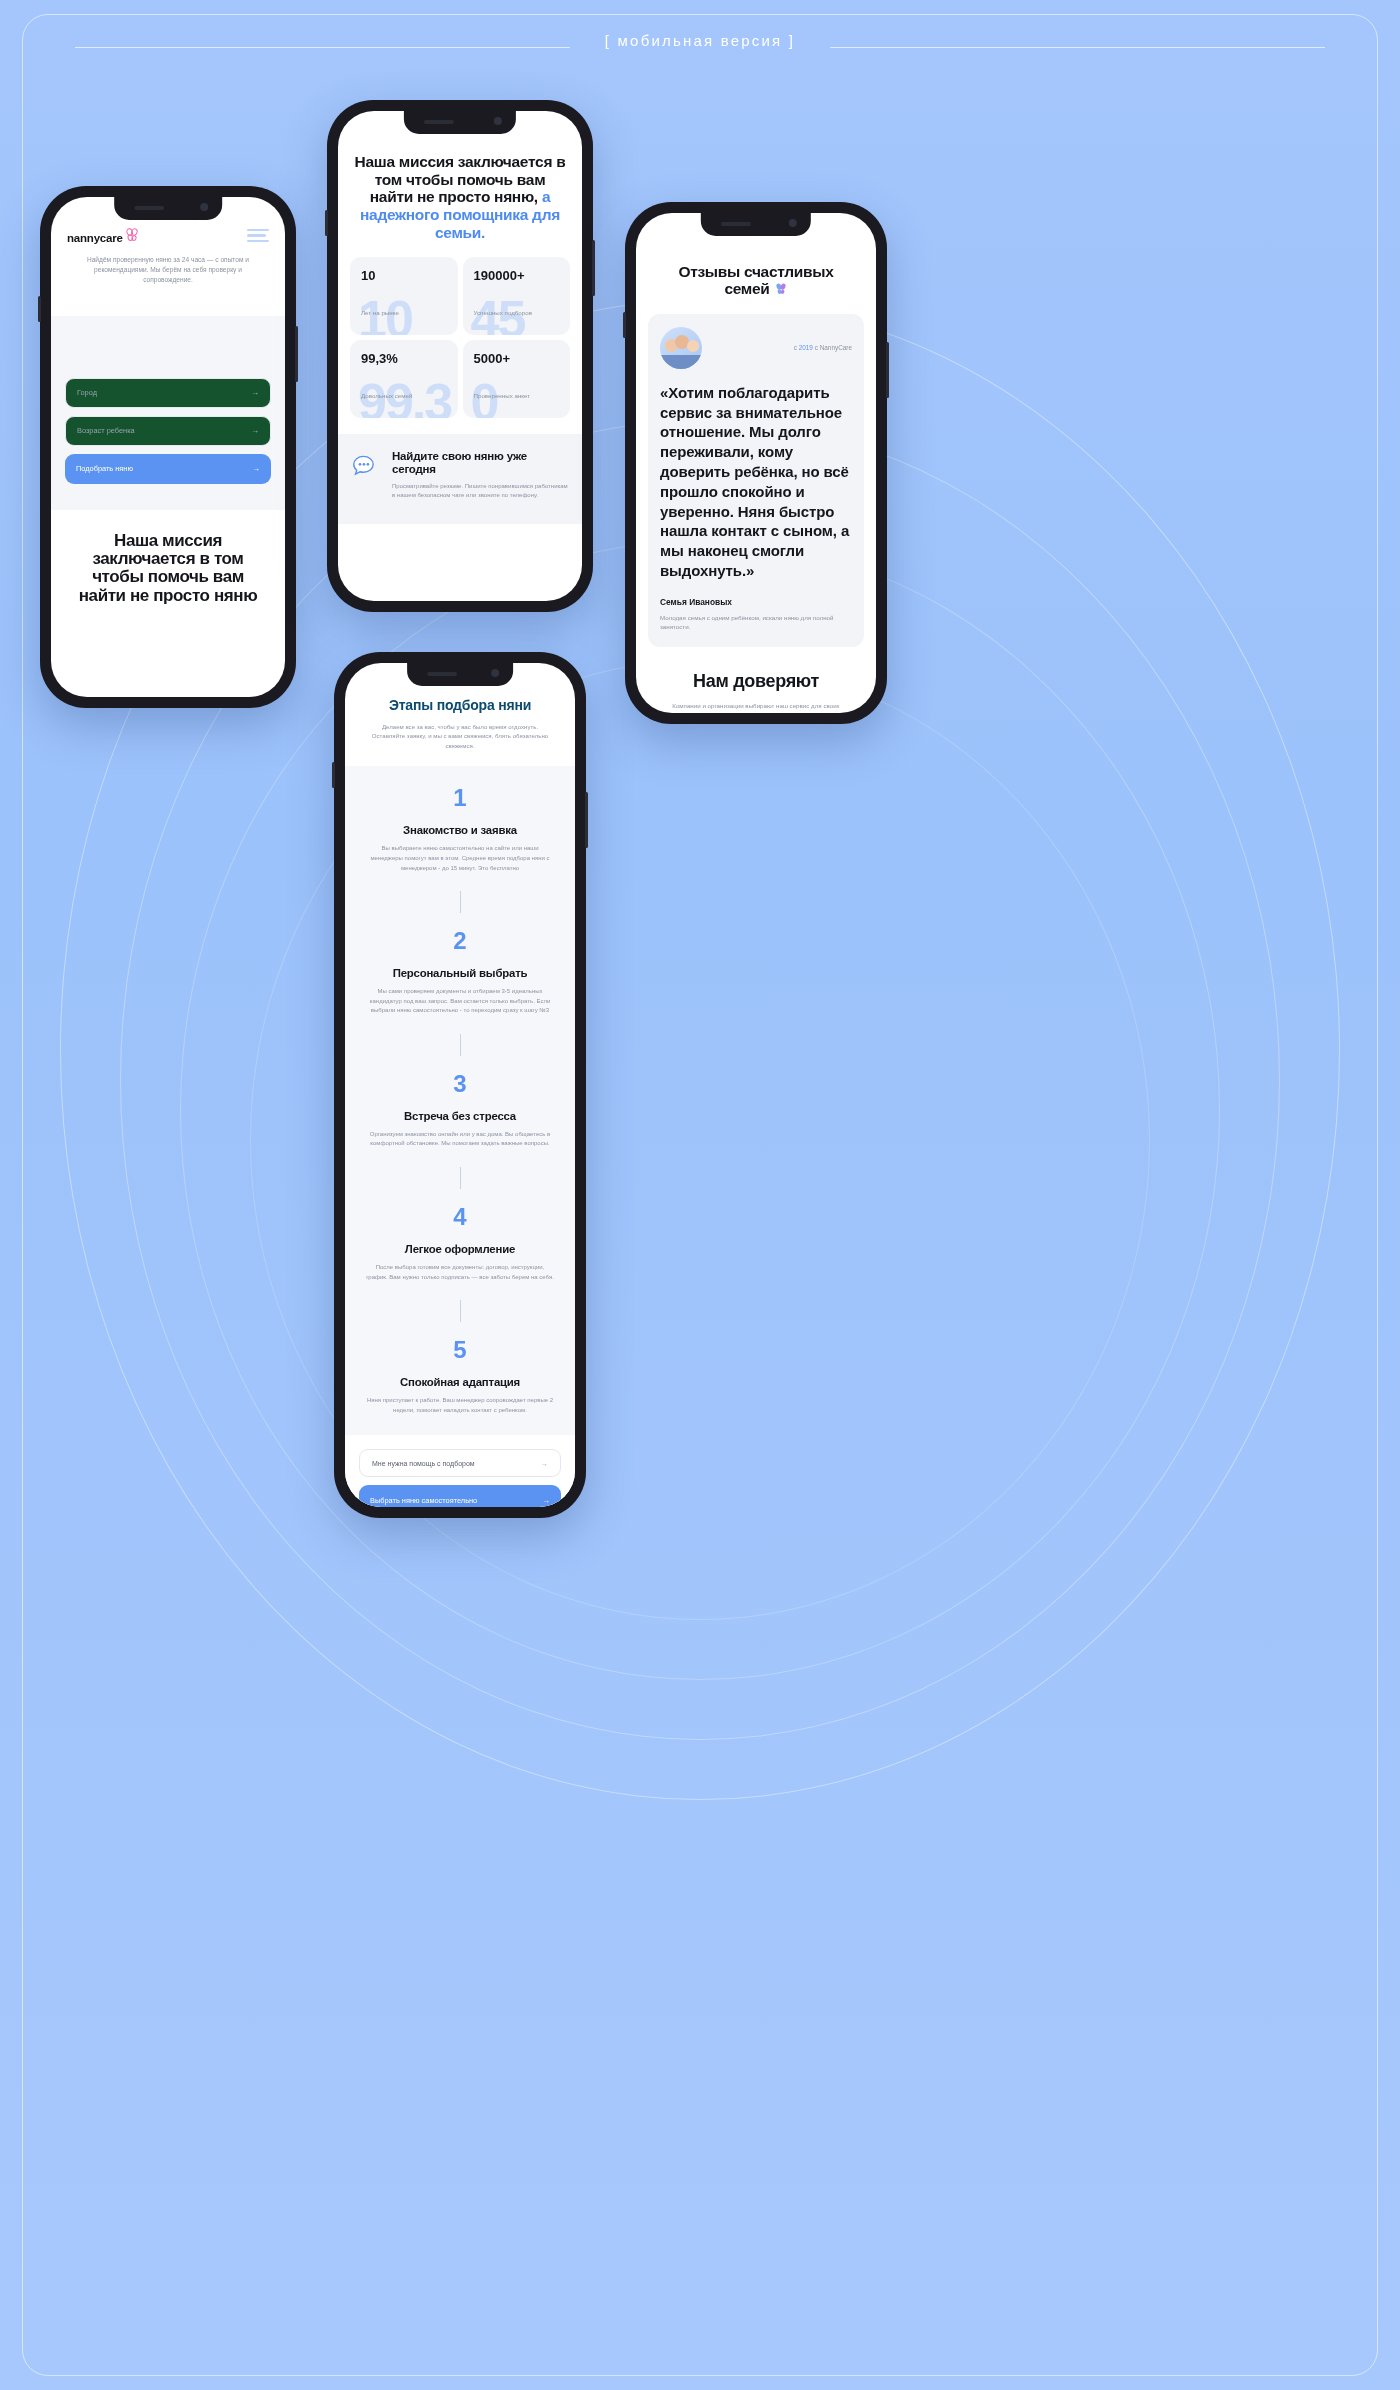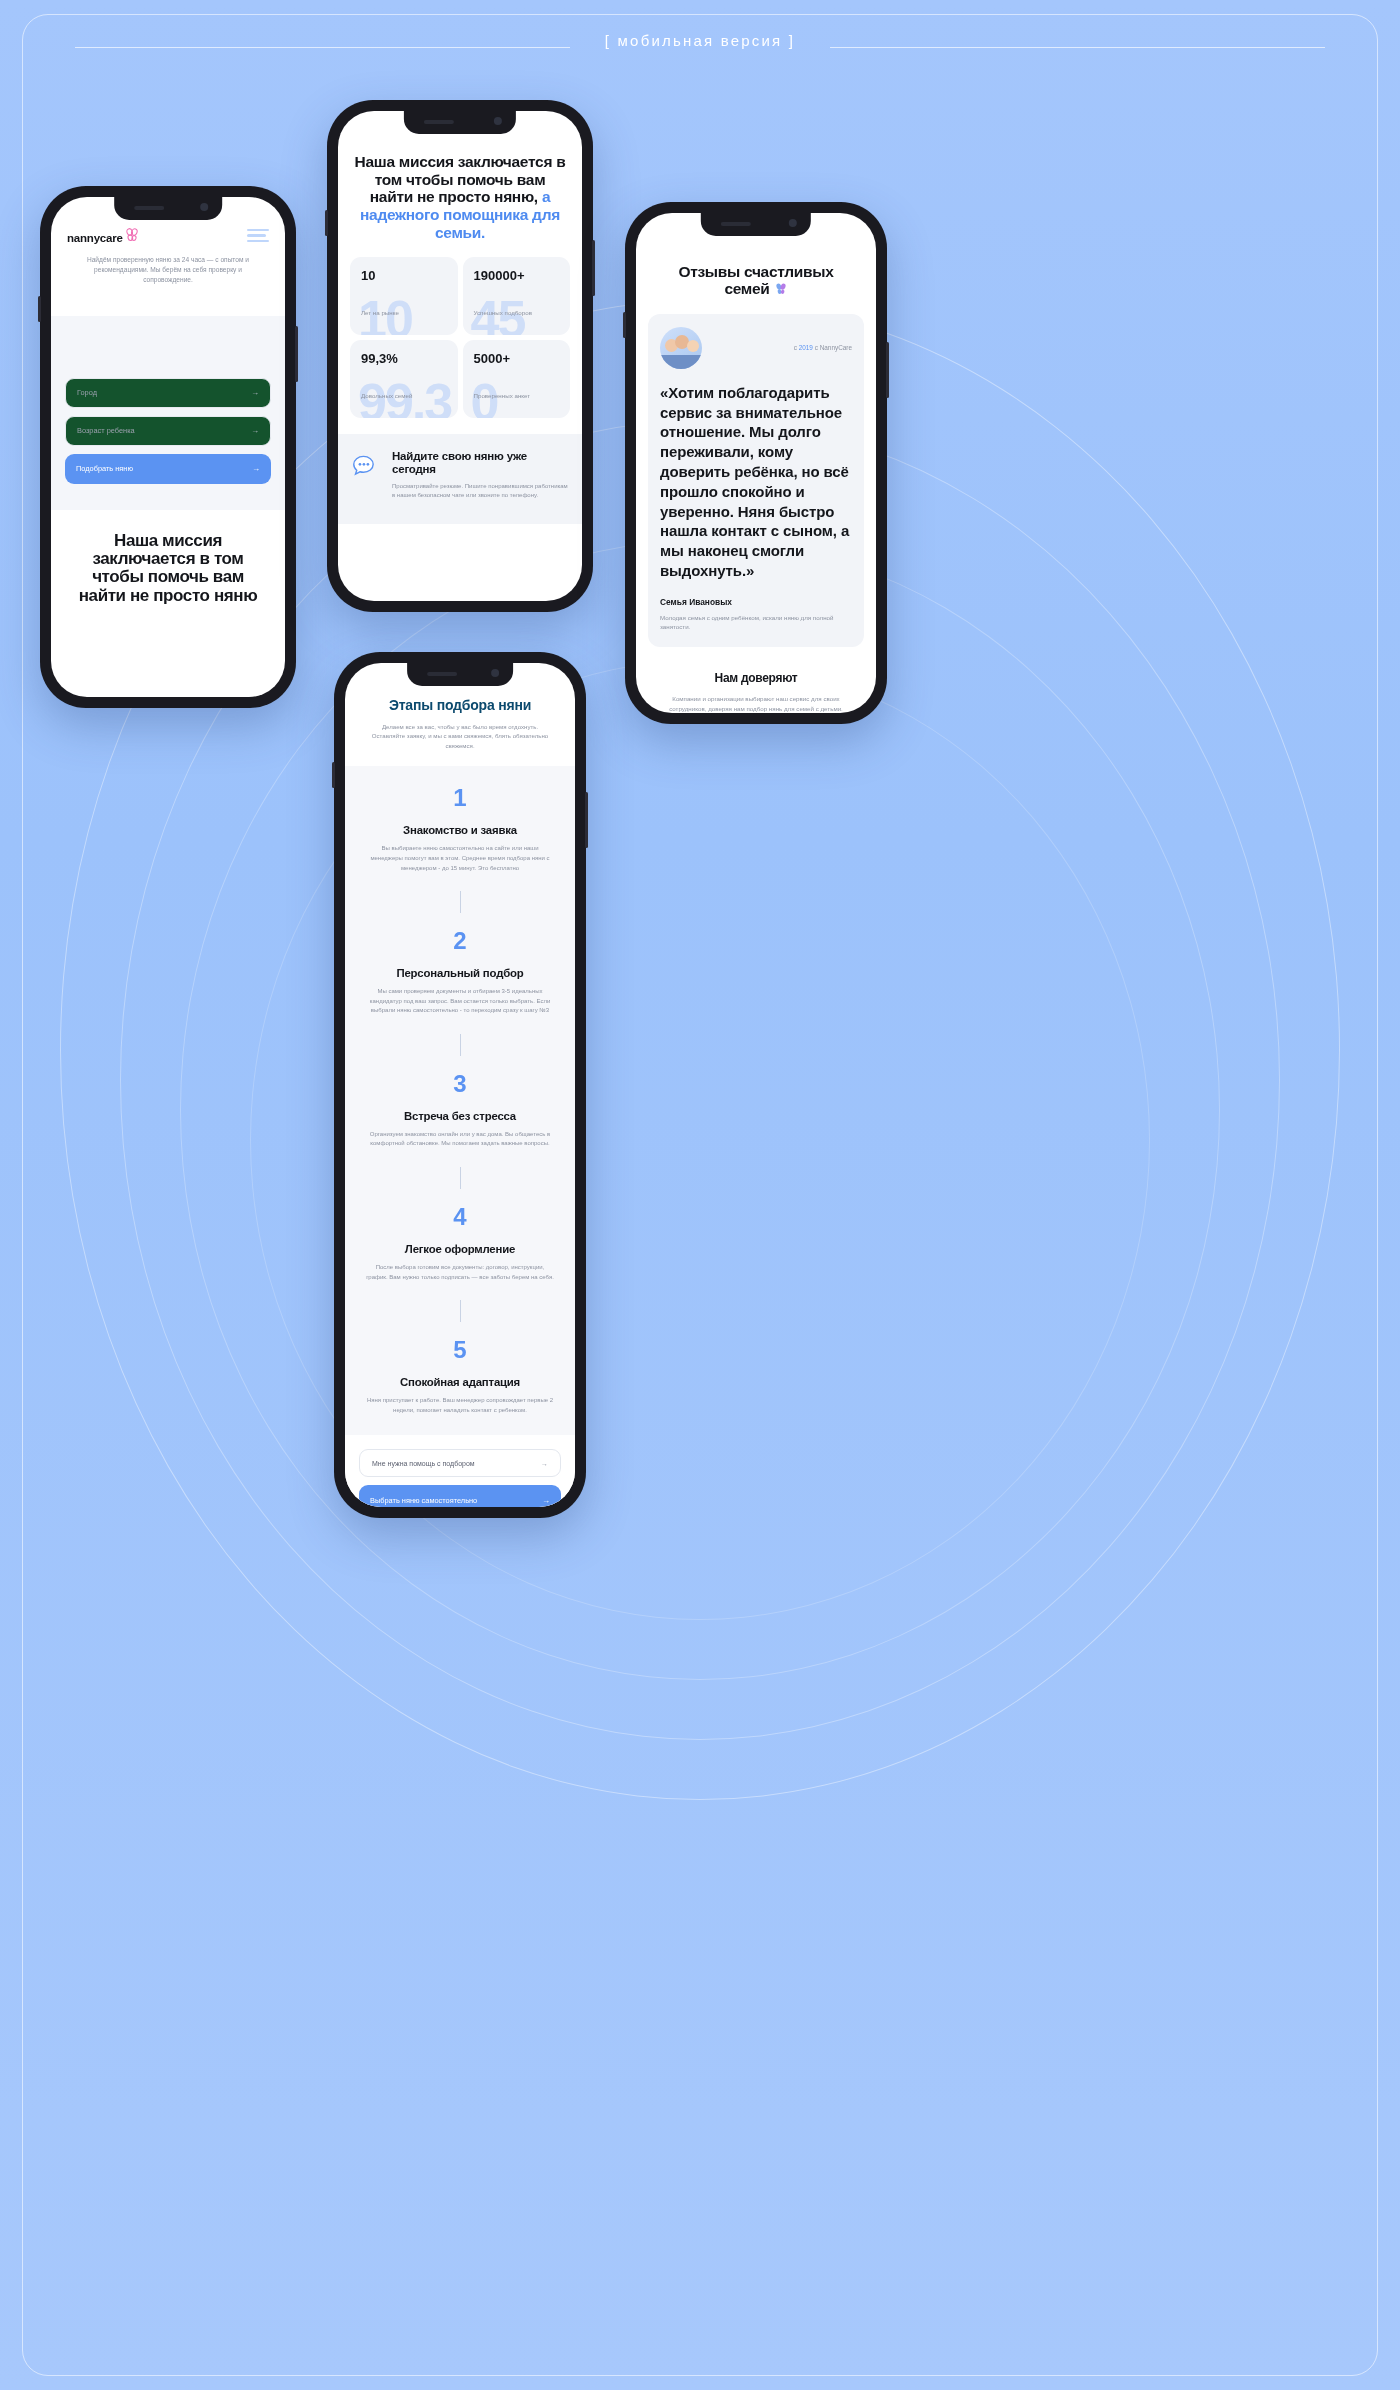--- a/index.html
+++ b/index.html
@@ -270,21 +270,21 @@
   .rev-since .yr { color: #5b93f2; }
   .rev-text {
     margin-top: 14px;
     font-size: 15px; line-height: 1.32; font-weight: 700;
     color: #14161b; letter-spacing: -.1px;
   }
   .rev-name { margin-top: 16px; font-size: 8.4px; font-weight: 700; color: #14161b; }
   .rev-meta { margin-top: 6px; font-size: 6.2px; line-height: 1.5; color: #8d93a1; }
   .p3-trust {
     margin-top: 24px; text-align: center;
-    font-size: 12px; font-weight: 700; color: #14161b; letter-spacing: -.3px;
+    font-size: 18px; font-weight: 700; color: #14161b; letter-spacing: -.3px;
   }
   .p3-trust-sub {
     margin-top: 9px; padding: 0 22px; text-align: center;
     font-size: 6.2px; line-height: 1.55; color: #8d93a1;
   }
 
   
   .p4-h { text-align: center; padding: 34px 18px 0; font-size: 14px; font-weight: 700; color: #0c4a6e; letter-spacing: -.2px; }
   .p4-sub { margin-top: 9px; padding: 0 20px; text-align: center; font-size: 6.1px; line-height: 1.55; color: #8d93a1; }
   .steps { margin-top: 16px; background: #f6f7fa; padding: 6px 0 4px; }
@@ -471,21 +471,21 @@
 
       <div class="steps">
         <div class="step">
           <div class="step-num">1</div>
           <div class="step-title">Знакомство и заявка</div>
           <div class="step-desc">Вы выбираете няню самостоятельно на сайте или наши менеджеры помогут вам в этом. Среднее время подбора няни с менеджером - до 15 минут. Это бесплатно</div>
         </div>
         <div class="step-div"></div>
         <div class="step">
           <div class="step-num">2</div>
-          <div class="step-title">Персональный подбор</div>
+          <div class="step-title">Персональный выбрать</div>
           <div class="step-desc">Мы сами проверяем документы и отбираем 3-5 идеальных кандидатур под ваш запрос. Вам остается только выбрать. Если выбрали няню самостоятельно - то переходим сразу к шагу №3</div>
         </div>
         <div class="step-div"></div>
         <div class="step">
           <div class="step-num">3</div>
           <div class="step-title">Встреча без стресса</div>
           <div class="step-desc">Организуем знакомство онлайн или у вас дома. Вы общаетесь в комфортной обстановке. Мы помогаем задать важные вопросы.</div>
         </div>
         <div class="step-div"></div>
         <div class="step">

